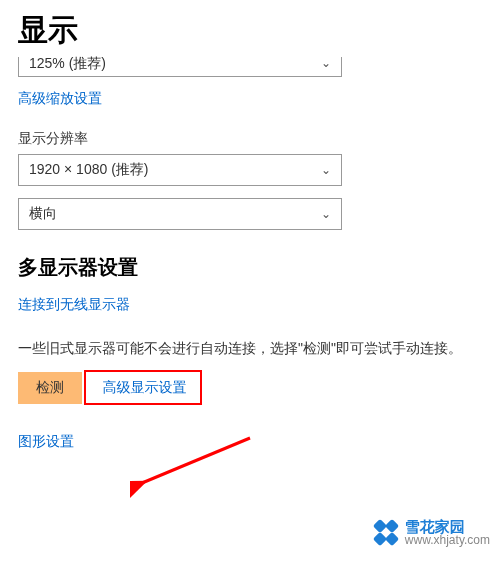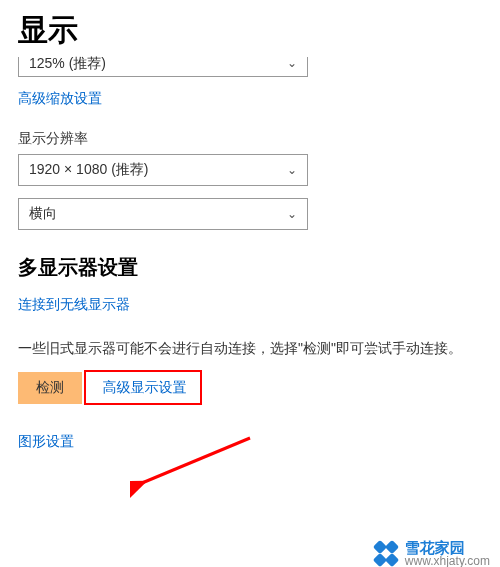--- a/index.html
+++ b/index.html
@@ -18,21 +18,21 @@
     .container {
       padding: 10px 18px;
     }
     .page-title {
       font-size: 30px;
       font-weight: 600;
       color: #000;
       margin-bottom: 6px;
     }
     .dropdown {
-      width: 290px;
+      width: 324px;
       height: 32px;
       border: 1px solid #999;
       background: #fff;
       display: flex;
       align-items: center;
       justify-content: space-between;
       padding: 0 10px;
       font-size: 14px;
       color: #333;
       cursor: pointer;
@@ -96,21 +96,21 @@
     }
     .arrow-svg {
       position: absolute;
       left: 130px;
       top: 428px;
       pointer-events: none;
     }
     .watermark {
       position: absolute;
       right: 10px;
-      bottom: 0;
+      bottom: 21px;
       display: flex;
       align-items: center;
       gap: 6px;
     }
     .watermark-icon {
       display: flex;
       flex-wrap: wrap;
       width: 24px;
       height: 24px;
       gap: 2px;

